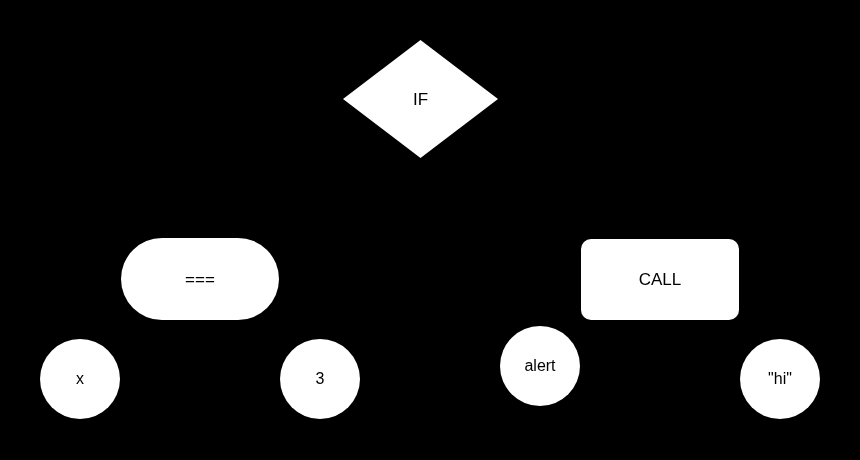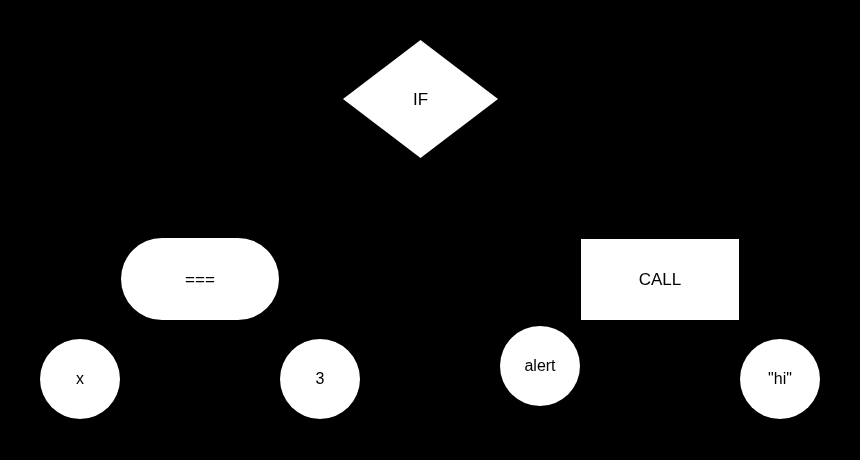--- a/index.html
+++ b/index.html
@@ -54,21 +54,21 @@
     z-index: 2;
   }
 
   
   .node--stadium {
     border-radius: 999px;
   }
 
   
   .node--rect {
-    border-radius: 0;
+    border-radius: 10px;
   }
 
   
   .node--circle {
     border-radius: 50%;
   }
 
   
   .t-branch   { font-size: 17px; }
   .t-operator { font-size: 17px; letter-spacing: 0px; }

